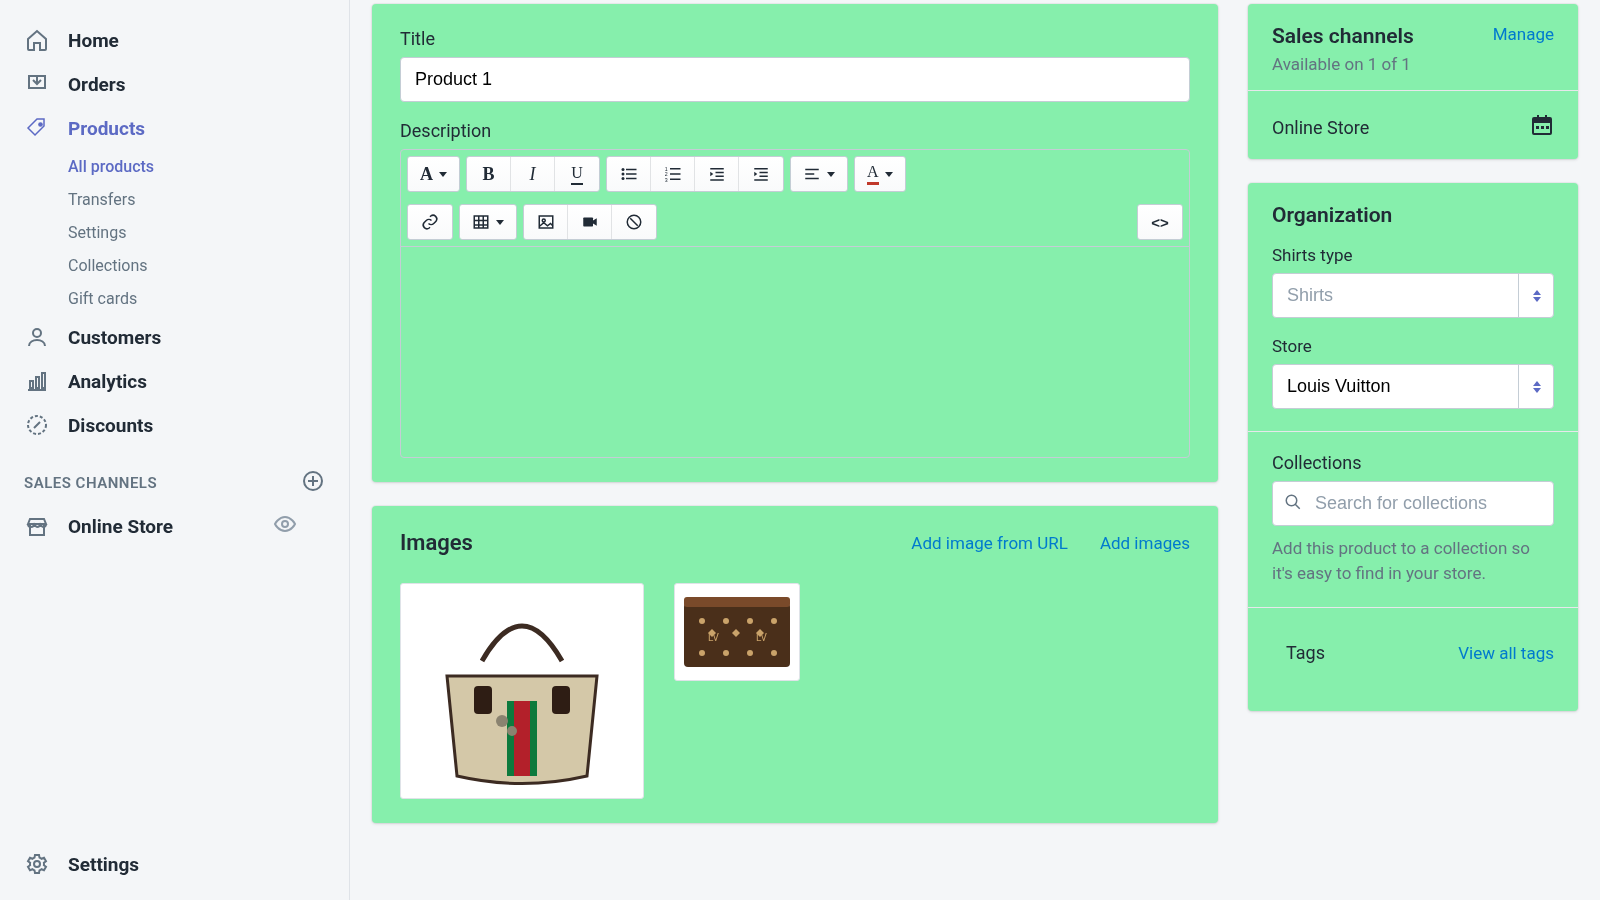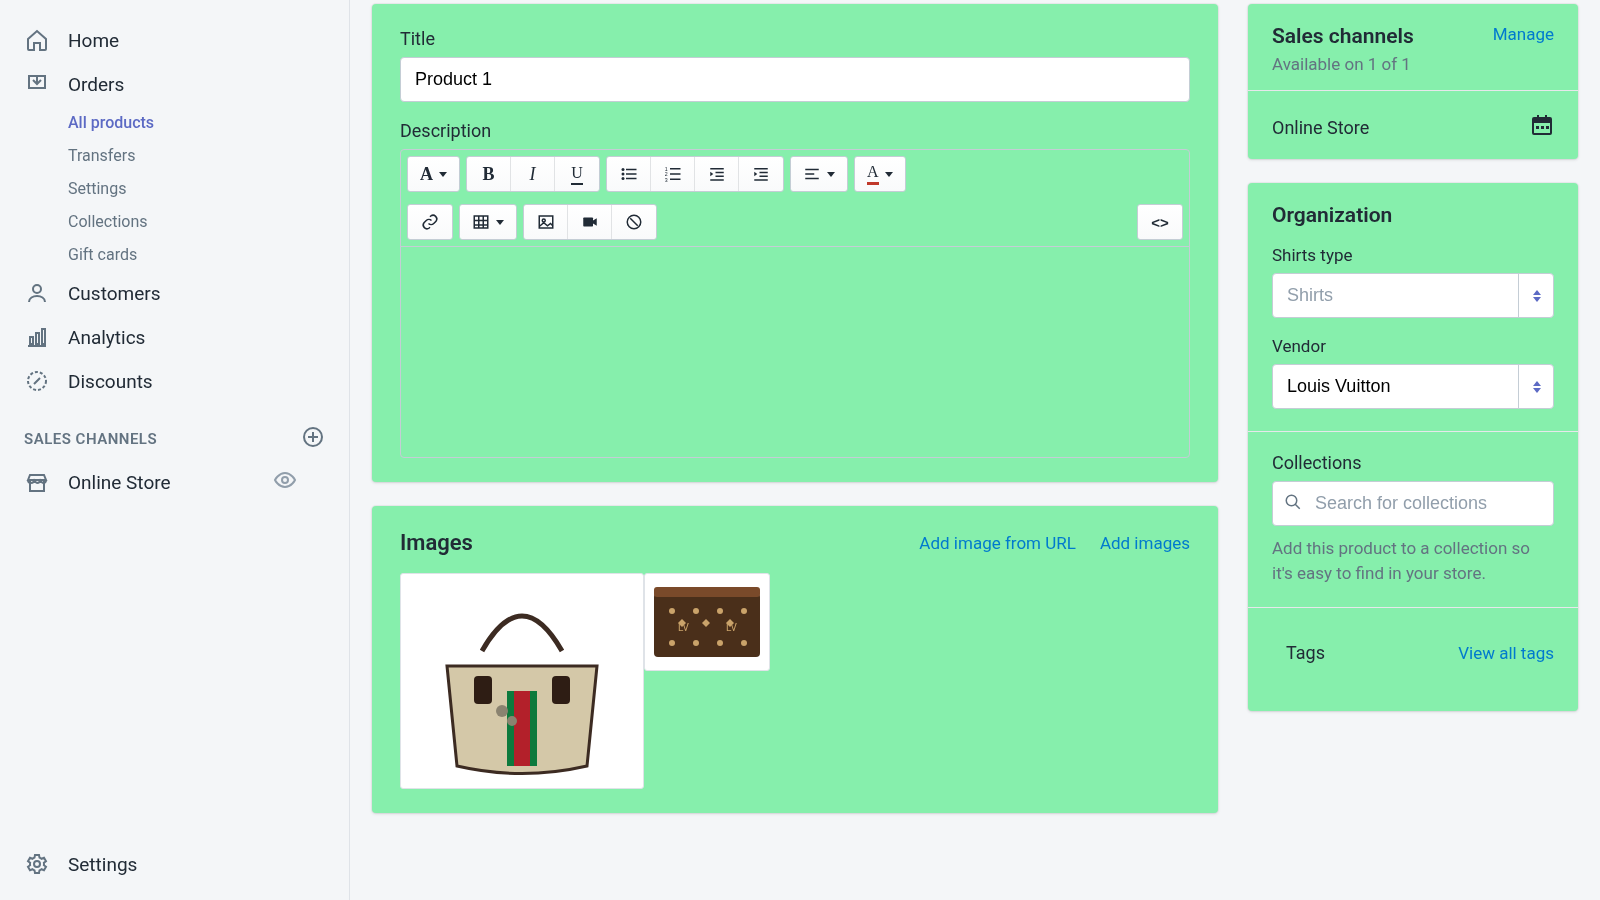--- a/index.html
+++ b/index.html
@@ -2,21 +2,21 @@
 <html><head>
 <meta charset="utf-8">
 <style>
 * { box-sizing: border-box; margin: 0; padding: 0; }
 body { font-family: -apple-system, BlinkMacSystemFont, "Segoe UI", Roboto, Helvetica, Arial, sans-serif; background: #f4f6f8; color: #212b36; font-size: 17px; width: 1600px; height: 900px; overflow: hidden; }
 .layout { display: flex; height: 100%; }
 
 
 .sidebar { width: 350px; background: #f4f6f8; border-right: 1px solid #dfe3e8; padding-top: 18px; display: flex; flex-direction: column; position: relative; }
 .nav-group { padding: 0 0 10px 0; }
-.nav-item { display: flex; align-items: center; gap: 18px; padding: 9px 24px; cursor: pointer; font-weight: 400; font-size: 19px; color: #212b36; }
+.nav-item { display: flex; align-items: center; gap: 18px; padding: 9px 24px; cursor: pointer; font-weight: 700; font-size: 19px; color: #212b36; }
 .nav-item.active { color: #5c6ac4; }
 .nav-item.active .icon svg { stroke: #5c6ac4; fill: #5c6ac4; }
 .nav-item .icon { width: 26px; height: 26px; display: flex; align-items: center; justify-content: center; color: #637381; }
 .nav-sub { padding-left: 68px; }
 .nav-sub-item { padding: 7px 0; font-size: 16px; color: #637381; cursor: pointer; }
 .nav-sub-item.active { color: #5c6ac4; font-weight: 500; }
 .section-header { display: flex; align-items: center; justify-content: space-between; padding: 12px 24px 6px 24px; }
 .section-label { font-size: 15px; letter-spacing: .5px; color: #637381; font-weight: 600; }
 .sidebar-bottom { position: absolute; bottom: 14px; left: 0; right: 0; }
 .eye-icon { color: #919eab; margin-left: auto; padding-right: 28px; }
@@ -47,24 +47,24 @@
 .rte-group { display: flex; border: 1px solid #c4cdd5; border-radius: 3px; overflow: hidden; }
 .rte-btn { background: linear-gradient(#fff,#f9fafb); border: none; border-right: 1px solid #e1e3e5; padding: 8px 12px; min-width: 44px; height: 34px; display: flex; align-items: center; justify-content: center; cursor: pointer; font-size: 16px; color: #212b36; gap: 6px; }
 .rte-btn:last-child { border-right: none; }
 .rte-btn .caret { width: 0; height: 0; border-left: 4px solid transparent; border-right: 4px solid transparent; border-top: 5px solid #212b36; }
 .rte-btn .fmtA { font-family: Georgia, serif; font-size: 18px; font-weight: 600; }
 .rte-btn .underlineA { border-bottom: 2px solid currentColor; padding-bottom: 1px; }
 .rte-code { margin-left: auto; }
 .rte-body { min-height: 210px; }
 
 
-.images-head { display: flex; align-items: center; gap: 24px; margin-bottom: 18px; }
+.images-head { display: flex; align-items: center; gap: 32px; margin-bottom: 28px; }
 .images-head h3 { font-size: 22px; font-weight: 600; }
 .link { color: #007ace; cursor: pointer; text-decoration: none; }
-.images-grid { display: flex; gap: 0; }
+.images-grid { display: flex; gap: 30px; }
 .img-thumb-lg { width: 244px; height: 216px; border: 1px solid #dfe3e8; border-radius: 3px; display: flex; align-items: center; justify-content: center; background: #fff; }
 .img-thumb-sm { width: 126px; height: 98px; border: 1px solid #dfe3e8; border-radius: 3px; display: flex; align-items: center; justify-content: center; background: #fff; }
 
 
 .right h3 { font-size: 21px; font-weight: 600; margin-bottom: 6px; }
 .right .sub { color: #637381; font-size: 17px; }
 .sc-head { display: flex; justify-content: space-between; align-items: flex-start; }
 .store-row { display: flex; justify-content: space-between; align-items: center; font-size: 18px; padding-top: 4px; }
 .helper { color: #637381; font-size: 17px; margin-top: 10px; line-height: 1.45; }
 .search-wrap { position: relative; }
@@ -92,20 +92,29 @@
         <span>Home</span>
       </div>
       <div class="nav-item">
         <span class="icon">
             <svg viewBox="0 0 24 24" fill="none" stroke="#637381" stroke-width="2">
               <path d="M4 4h16v12H4z"></path>
               <path d="M12 4v8M8 8l4 4 4-4"></path>
             </svg>
           </span>
         <span>Orders</span>
+      </div>
+      <div class="nav-item active">
+        <span class="icon">
+            <svg viewBox="0 0 24 24" fill="#5c6ac4" stroke="#5c6ac4" stroke-width="1.5">
+              <path d="M3 12l9-9h7v7l-9 9-7-7z" fill="none"></path>
+              <circle cx="15.5" cy="8.5" r="1.6"></circle>
+            </svg>
+          </span>
+        <span>Products</span>
       </div>
       <div class="nav-sub">
         <div class="nav-sub-item active">All products</div>
         <div class="nav-sub-item">Transfers</div>
         <div class="nav-sub-item">Settings</div>
         <div class="nav-sub-item">Collections</div>
         <div class="nav-sub-item">Gift cards</div>
       </div>
       <div class="nav-item">
         <span class="icon">
@@ -385,21 +394,21 @@
             <h3 style="margin-bottom:18px">Organization</h3>
             <label class="field-label" style="font-size:17px">Shirts type</label>
             <div class="select-wrap">
               <input class="text-input select placeholder" placeholder="Shirts" style="">
               <span class="select-caret">
                   <span class="tri-up"></span>
                   <span class="tri-down"></span>
                 </span>
             </div>
             <div style="height:18px"></div>
-            <label class="field-label" style="font-size:17px">Vendor</label>
+            <label class="field-label" style="font-size:17px">Store</label>
             <div class="select-wrap">
               <input class="text-input select" value="Louis Vuitton" style="">
               <span class="select-caret">
                   <span class="tri-up"></span>
                   <span class="tri-down"></span>
                 </span>
             </div>
           </div>
           <div style="border-top:1px solid #e6e8eb;padding:20px 24px 22px 24px">
             <label class="field-label" style="font-size:18px">Collections</label>

